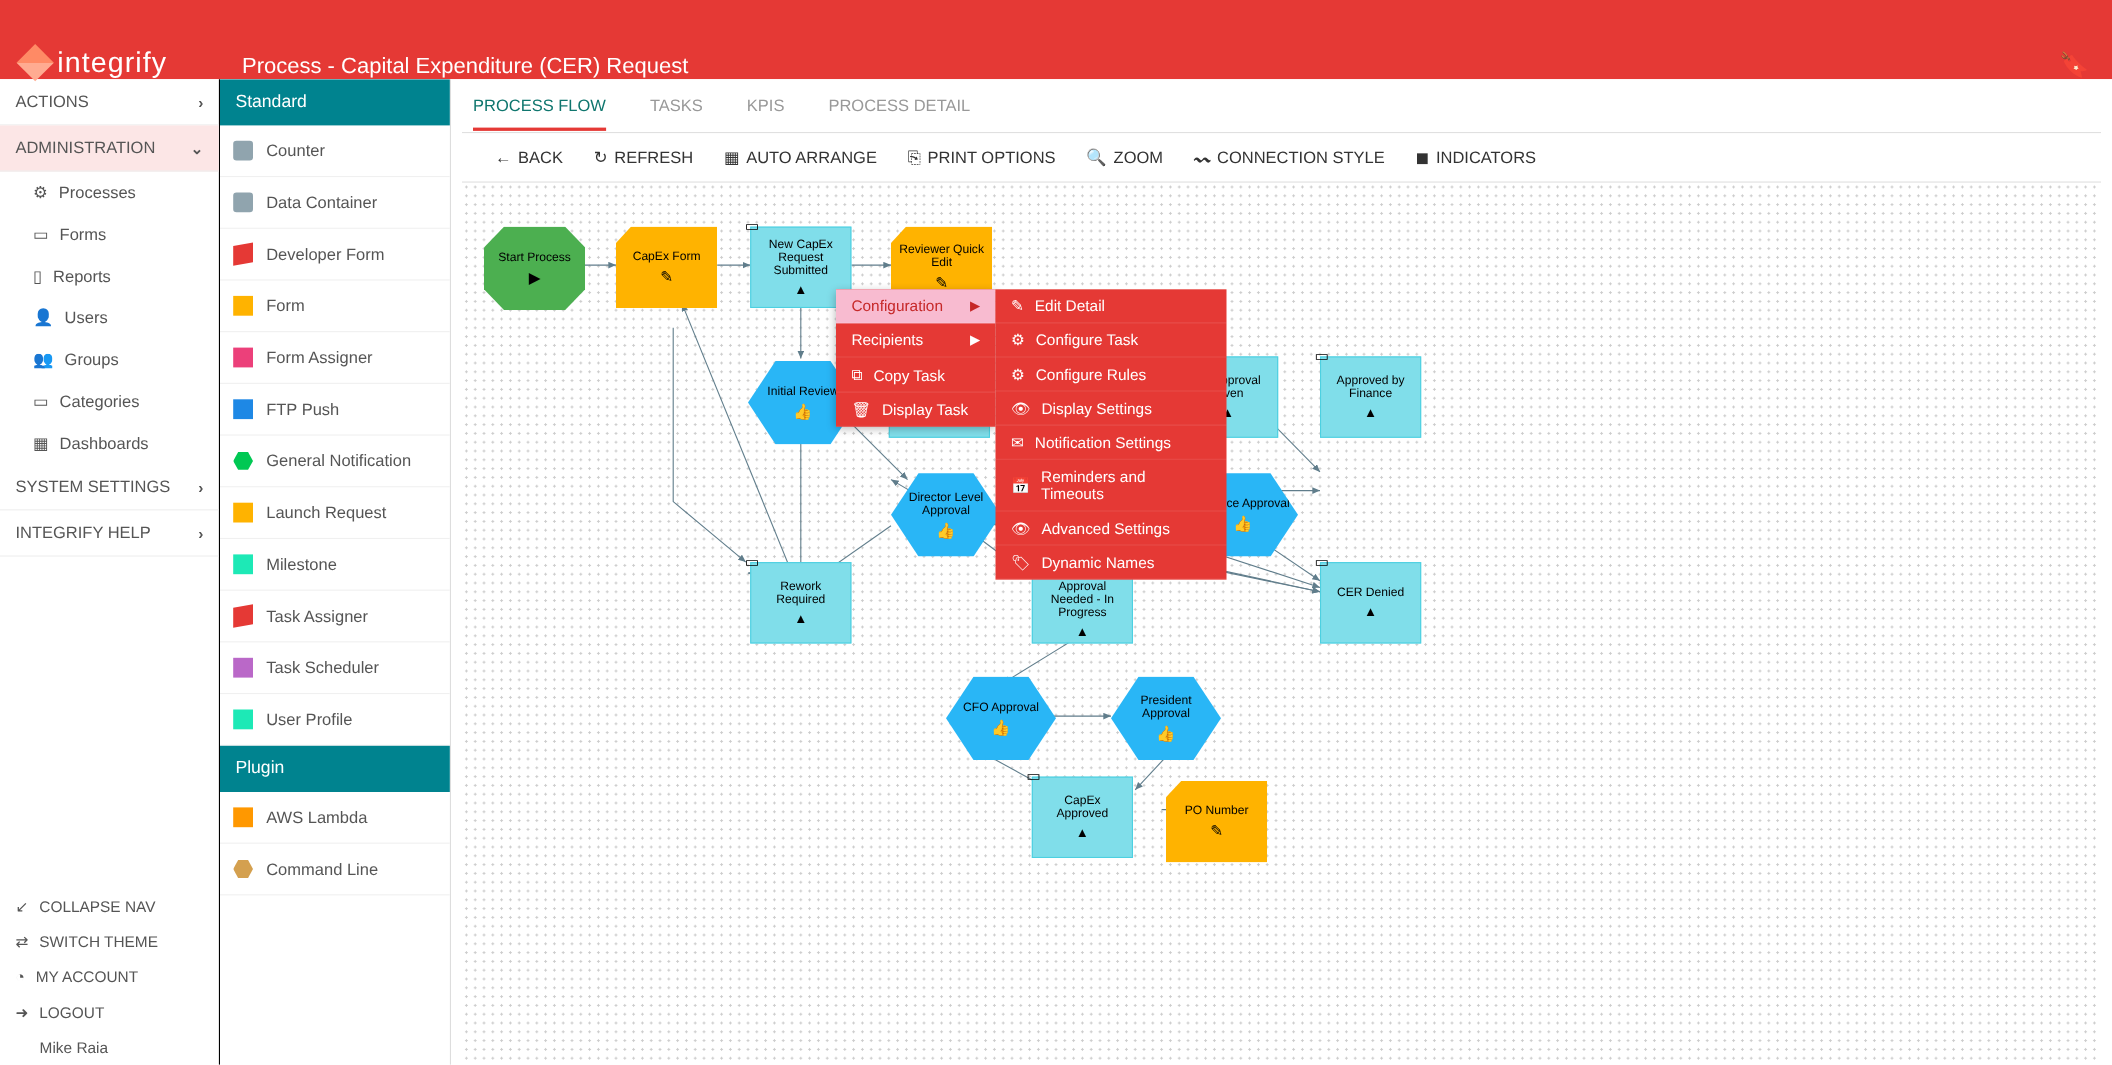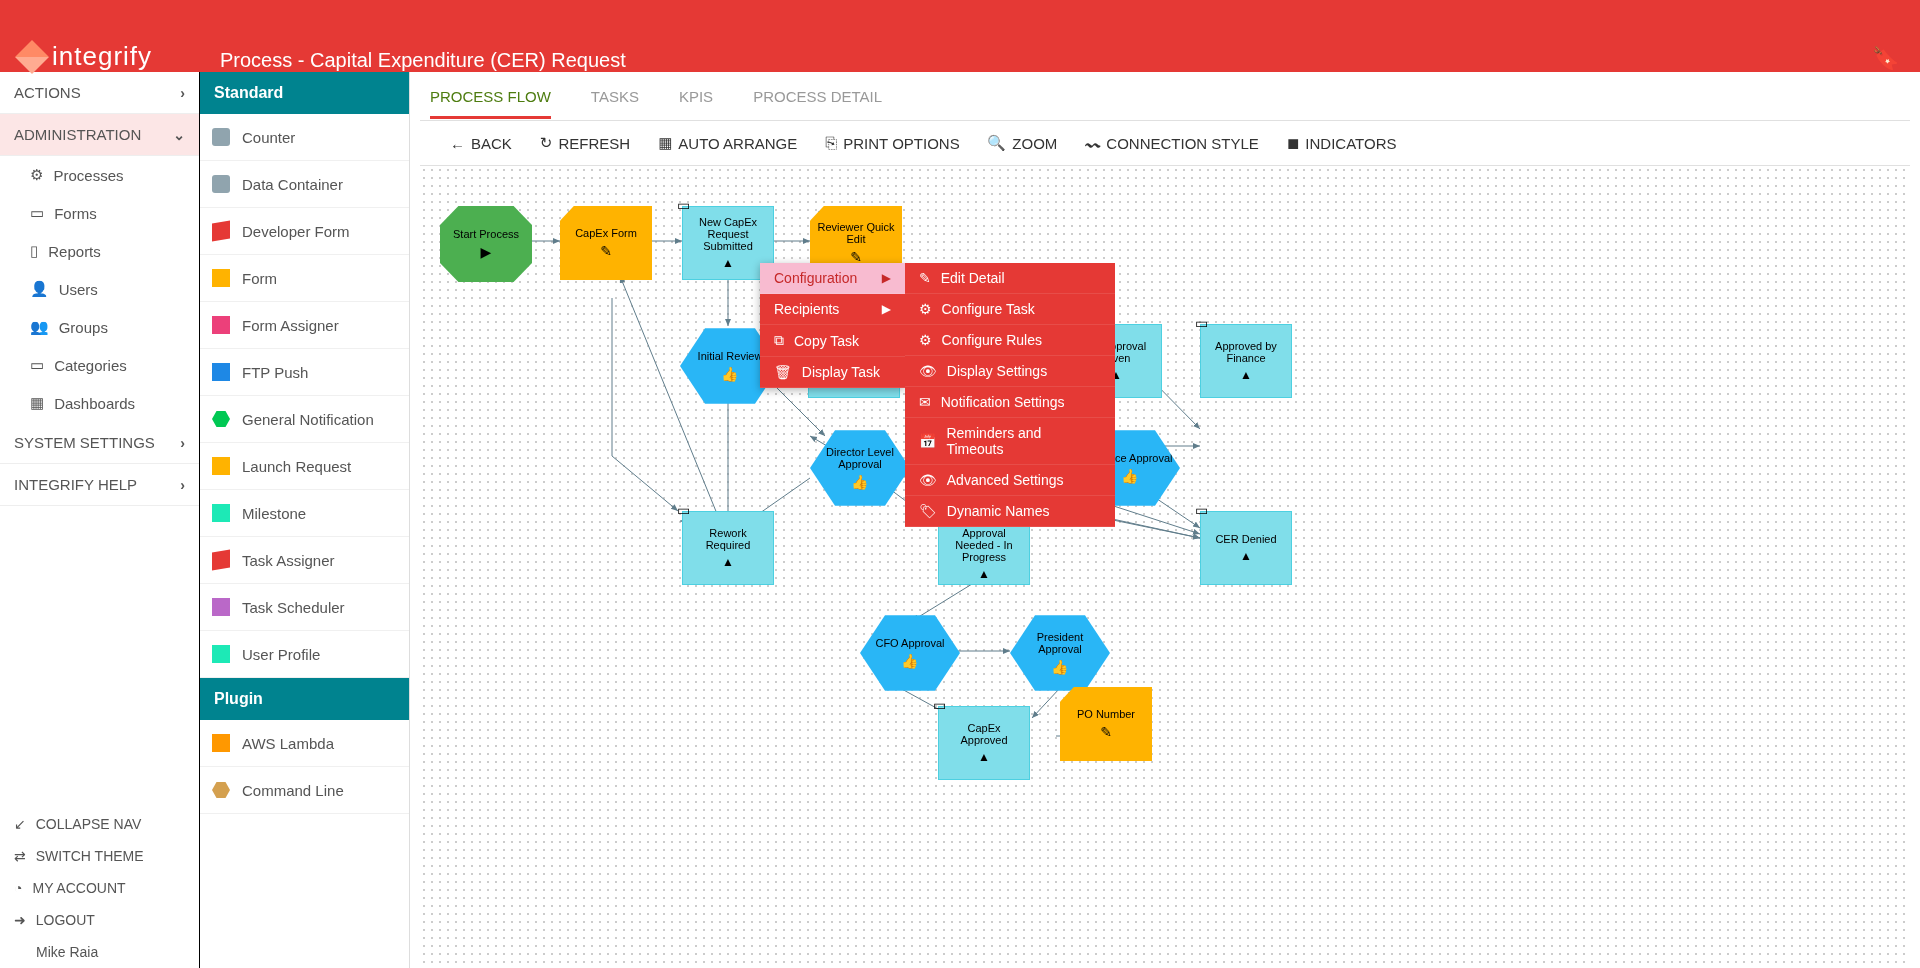--- a/index.html
+++ b/index.html
@@ -13,38 +13,38 @@
 .main-layout{display:flex;height:calc(100% - 72px)}
 .sidebar{width:200px;background:#fff;border-right:1px solid #000000;display:flex;flex-direction:column;overflow-y:auto}
 .side-section{padding:12px 14px;font-size:15px;color:#555;display:flex;justify-content:space-between;align-items:center;cursor:pointer;border-bottom:1px solid #eee}
 .side-section.active{background:#fce6e6}
 .side-section .arrow{font-size:14px;font-weight:bold}
 .side-item{padding:10px 14px 10px 30px;font-size:15px;color:#555;display:flex;align-items:center;gap:10px;cursor:pointer}
 .side-spacer{flex:1;min-height:20px}
 .side-action{padding:8px 14px;font-size:14px;color:#555;display:flex;align-items:center;gap:10px;cursor:pointer}
 .side-user{padding:8px 14px 8px 36px;font-size:14px;color:#555}
 .palette{width:210px;background:#fff;border-right:1px solid #ddd;overflow-y:auto;position:relative}
-.palette-header{background:#00838f;color:#fff;padding:12px 14px;font-size:16px;font-weight:bold}
+.palette-header{background:#00838f;color:#fff;padding:12px 14px;font-size:16px;font-weight:normal}
 .palette-item{padding:14px 12px;display:flex;align-items:center;gap:12px;font-size:15px;color:#555;border-bottom:1px solid #f0f0f0;cursor:pointer}
 .pi-icon{width:18px;height:18px;flex-shrink:0}
 .pi-hex{background:#4fc3f7;clip-path:polygon(25% 5%,75% 5%,100% 50%,75% 95%,25% 95%,0 50%)}
 .pi-cyl{background:#90a4ae;border-radius:3px}
 .pi-cube{background:#e53935;transform:skewY(-10deg)}
 .pi-form{background:#ffb300}
 .pi-pink{background:#ec407a}
 .pi-blue{background:#1e88e5}
 .pi-green{background:#00c853;clip-path:polygon(25% 5%,75% 5%,100% 50%,75% 95%,25% 95%,0 50%)}
 .pi-teal{background:#1de9b6}
 .pi-purple{background:#ba68c8}
 .pi-orange{background:#ff9800}
 .pi-tan{background:#d4a04f;clip-path:polygon(25% 5%,75% 5%,100% 50%,75% 95%,25% 95%,0 50%)}
 .content{flex:1;display:flex;flex-direction:column;background:#fff}
 .tabs{height:48px;display:flex;align-items:center;padding:0 20px;font-size:15px;color:#999;gap:40px}
 .tab{cursor:pointer;padding:14px 0;position:relative}
-.tab.active{color:#4d7c0f}
+.tab.active{color:#0f766e}
 .tab.active::after{content:'';position:absolute;bottom:0;left:0;right:0;height:3px;background:#e53935}
 .toolbar{height:46px;border-top:1px solid #e0e0e0;border-bottom:1px solid #e0e0e0;display:flex;align-items:center;padding:0 0 0 30px;gap:28px;font-size:15px;color:#333;margin:0 10px}
 .tb-btn{display:flex;align-items:center;gap:6px;cursor:pointer}
 .canvas{flex:1;position:relative;margin:0 10px;background-image:radial-gradient(#ccc 1px,transparent 1px);background-size:8px 8px;overflow:hidden}
 .node{position:absolute;font-size:11px;text-align:center;display:flex;flex-direction:column;align-items:center;justify-content:center;padding:4px}
 .node-start{width:92px;height:76px;background:#4caf50;clip-path:polygon(20% 0,80% 0,100% 25%,100% 75%,80% 100%,20% 100%,0 75%,0 25%);color:#000}
 .node-form{width:92px;height:74px;background:#ffb300;clip-path:polygon(15% 0,100% 0,100% 100%,0 100%,0 20%)}
 .node-mile{width:92px;height:74px;background:#80deea;border:1px solid #4dd0e1}
 .node-hex{width:100px;height:84px;background:#29b6f6;clip-path:polygon(25% 5%,75% 5%,100% 50%,75% 95%,25% 95%,0 50%);color:#000}
 .node .play{margin-top:4px;font-size:14px}
@@ -347,21 +347,21 @@
           <span class="node-icon">👤</span>
           <span>President Approval</span>
           <span class="thumb">👍</span>
         </div>
 
       <div class="node node-mile" style="left:518px;top:540px">
           <span class="node-icon">▭</span>
           <span>CapEx Approved</span>
           <span class="tri">▲</span>
         </div>
-      <div class="node node-form" style="left:640px;top:521px">
+      <div class="node node-form" style="left:640px;top:544px">
           <span class="node-icon">👤</span>
           <span>PO Number</span>
           <span class="pencil">✎</span>
         </div>
 
       <div class="ctx-menu" style="left:340px;top:97px;width:145px">
         <div class="ctx-row hover">
             <span>Configuration</span>
             <span class="ra">▶</span>
           </div>

